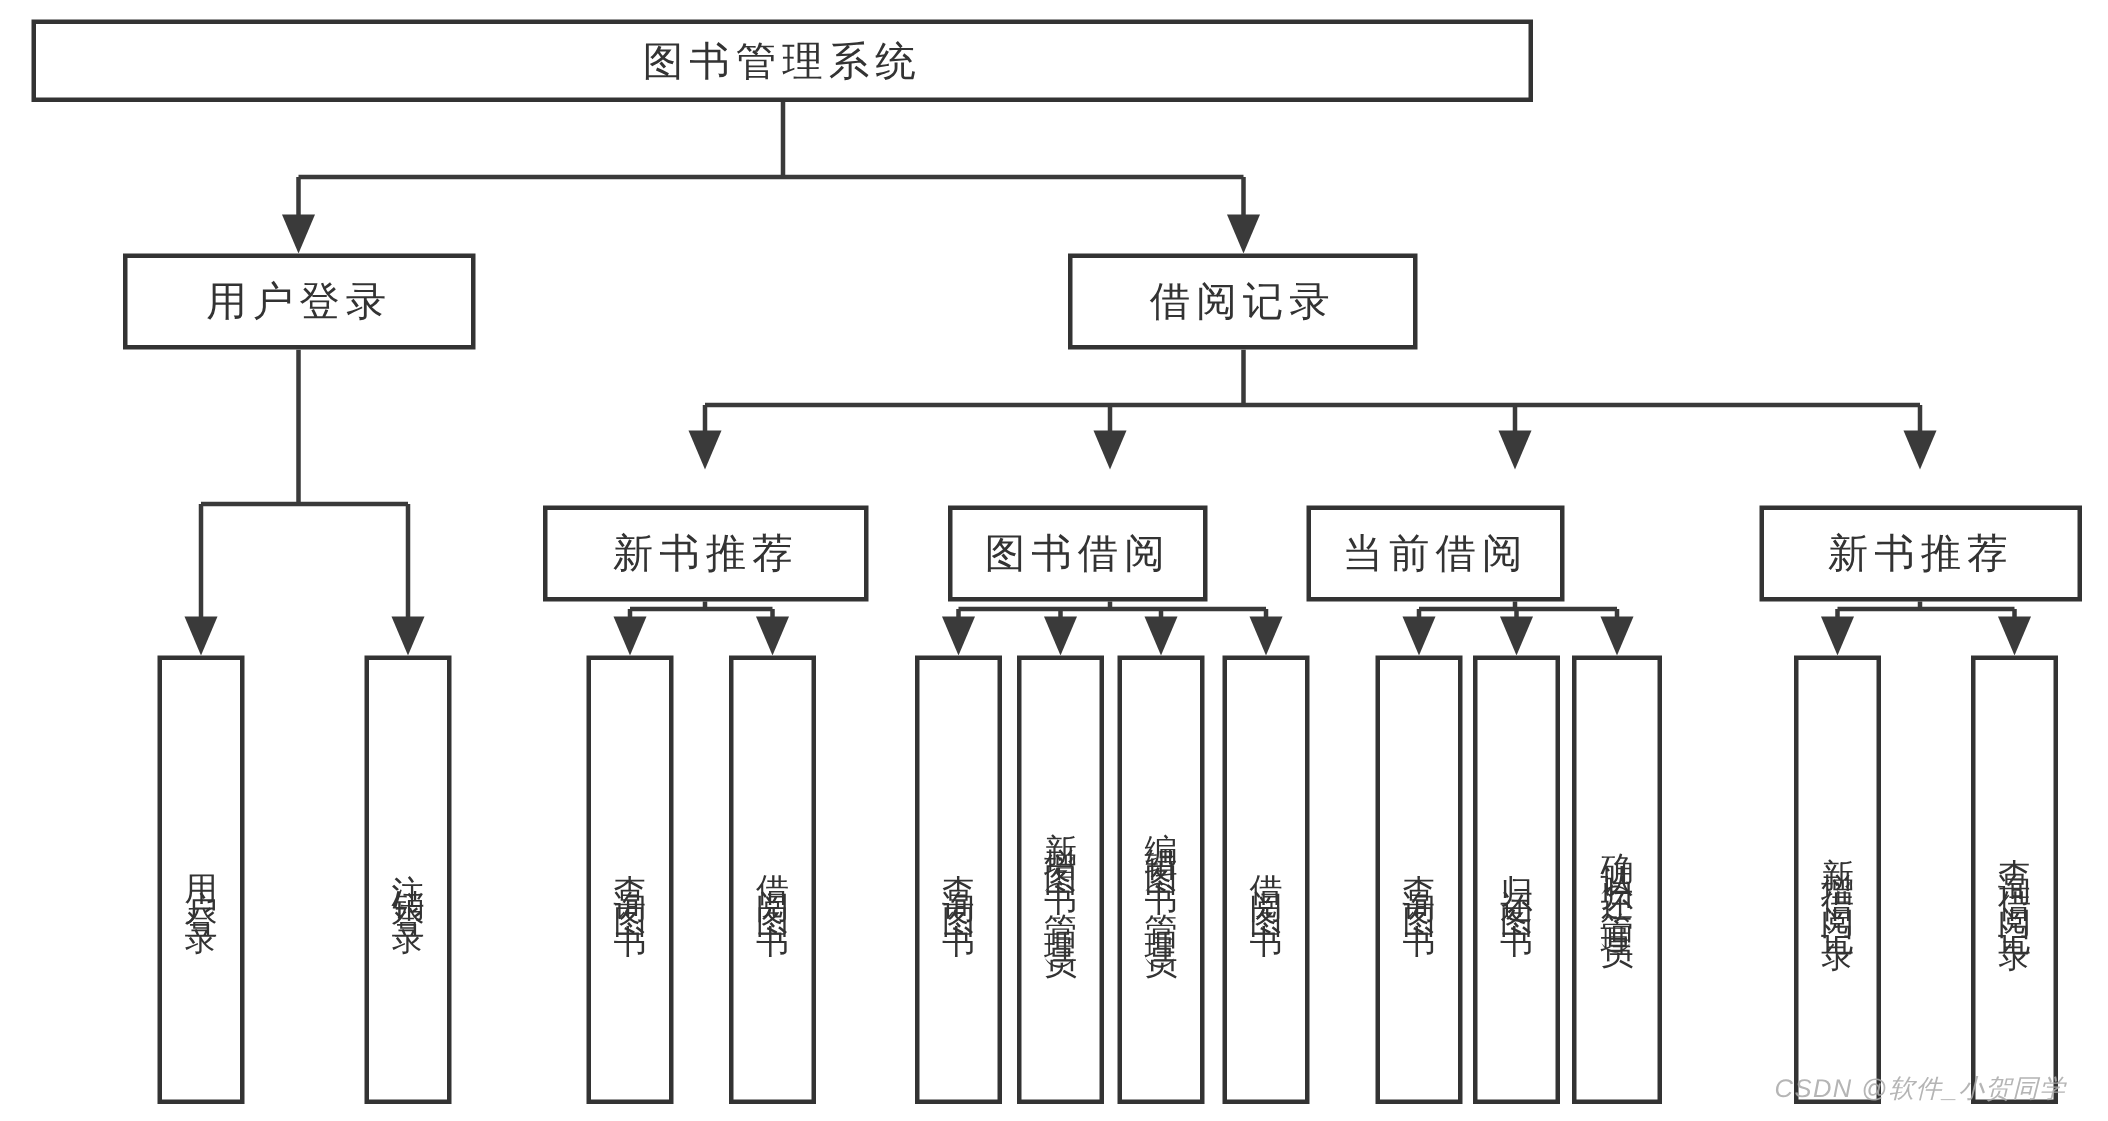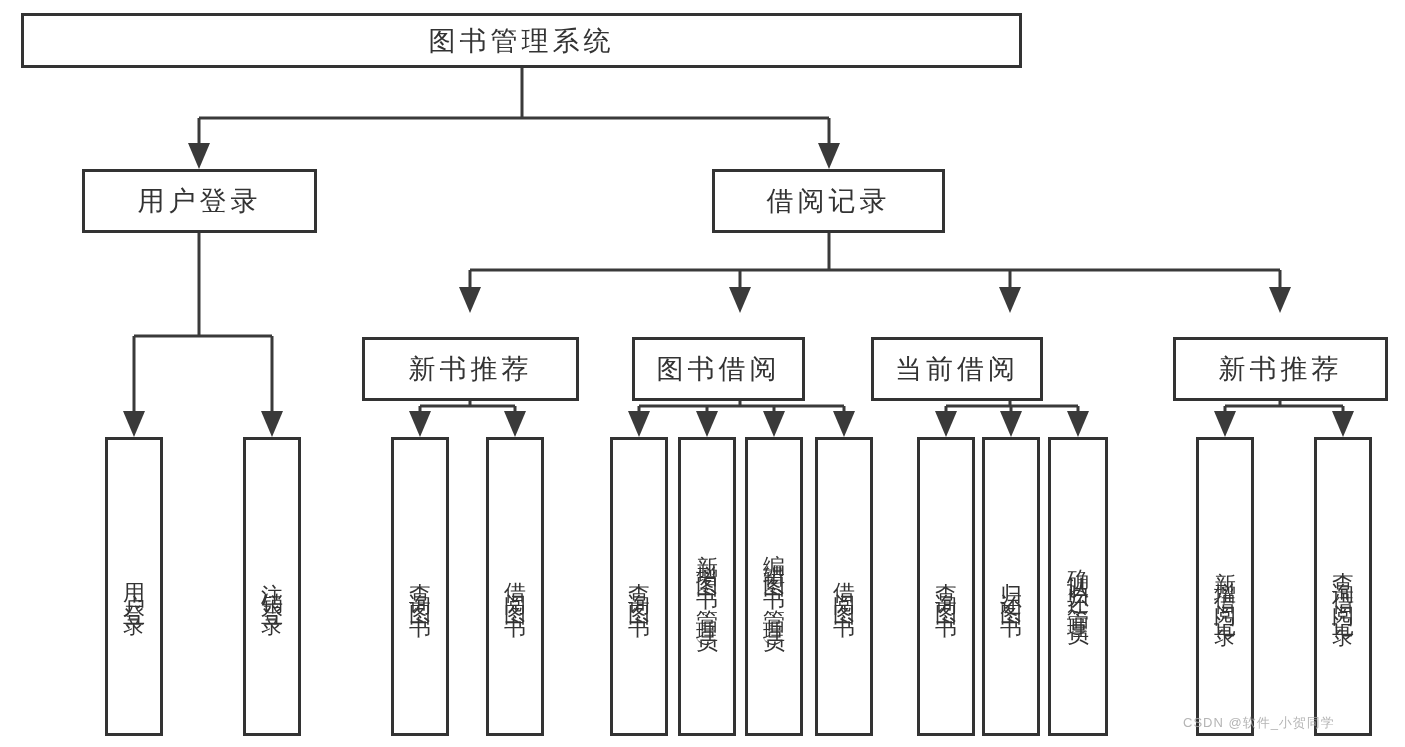--- a/index.html
+++ b/index.html
@@ -45,26 +45,27 @@
     text-orientation: mixed;
     font-size: 22px;
     letter-spacing: 11px;
     line-height: 1;
     color: #333333;
   }
   .watermark {
     position: absolute;
     left: 1183px;
     top: 714px;
-    font-size: 13px;
+    font-size: 17px;
     letter-spacing: 1px;
     color: #ababab;
     opacity: 0.88;
     white-space: nowrap;
     z-index: 5;
+    font-style: italic;
   }
 </style>
 </head>
 <body>
 
 <div class="canvas">
 
   <svg class="connectors" width="1405" height="747" viewBox="0 0 1405 747" xmlns="http://www.w3.org/2000/svg">
     <g stroke="#3a3a3a" stroke-width="3" fill="none">
 

